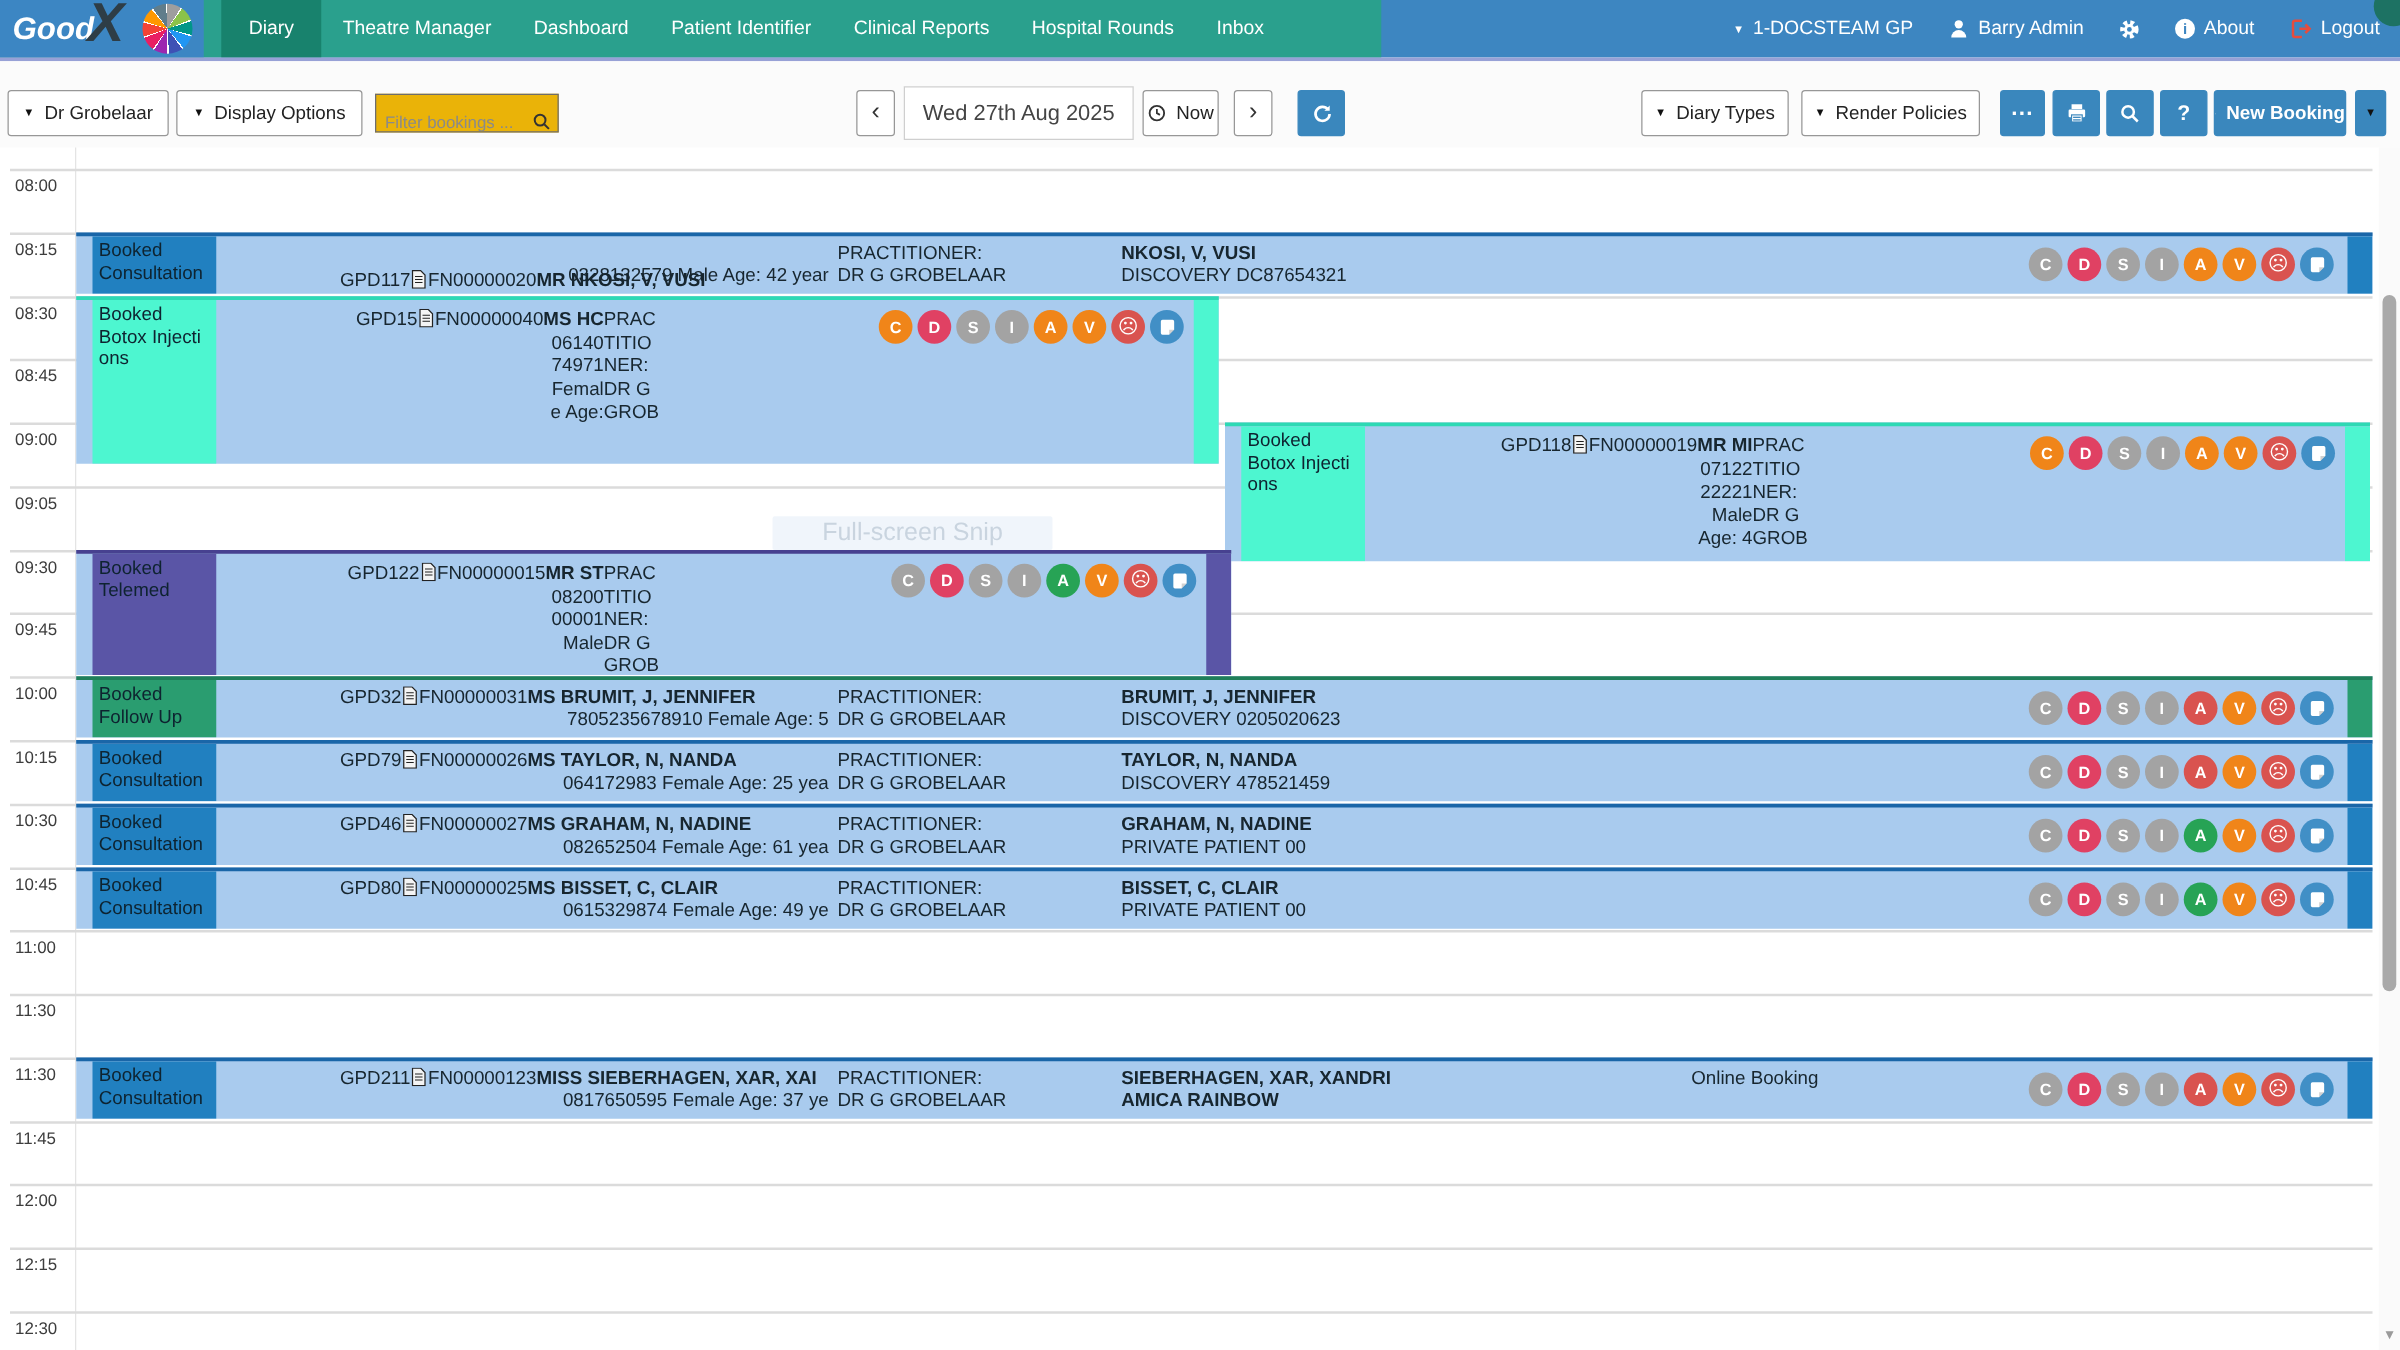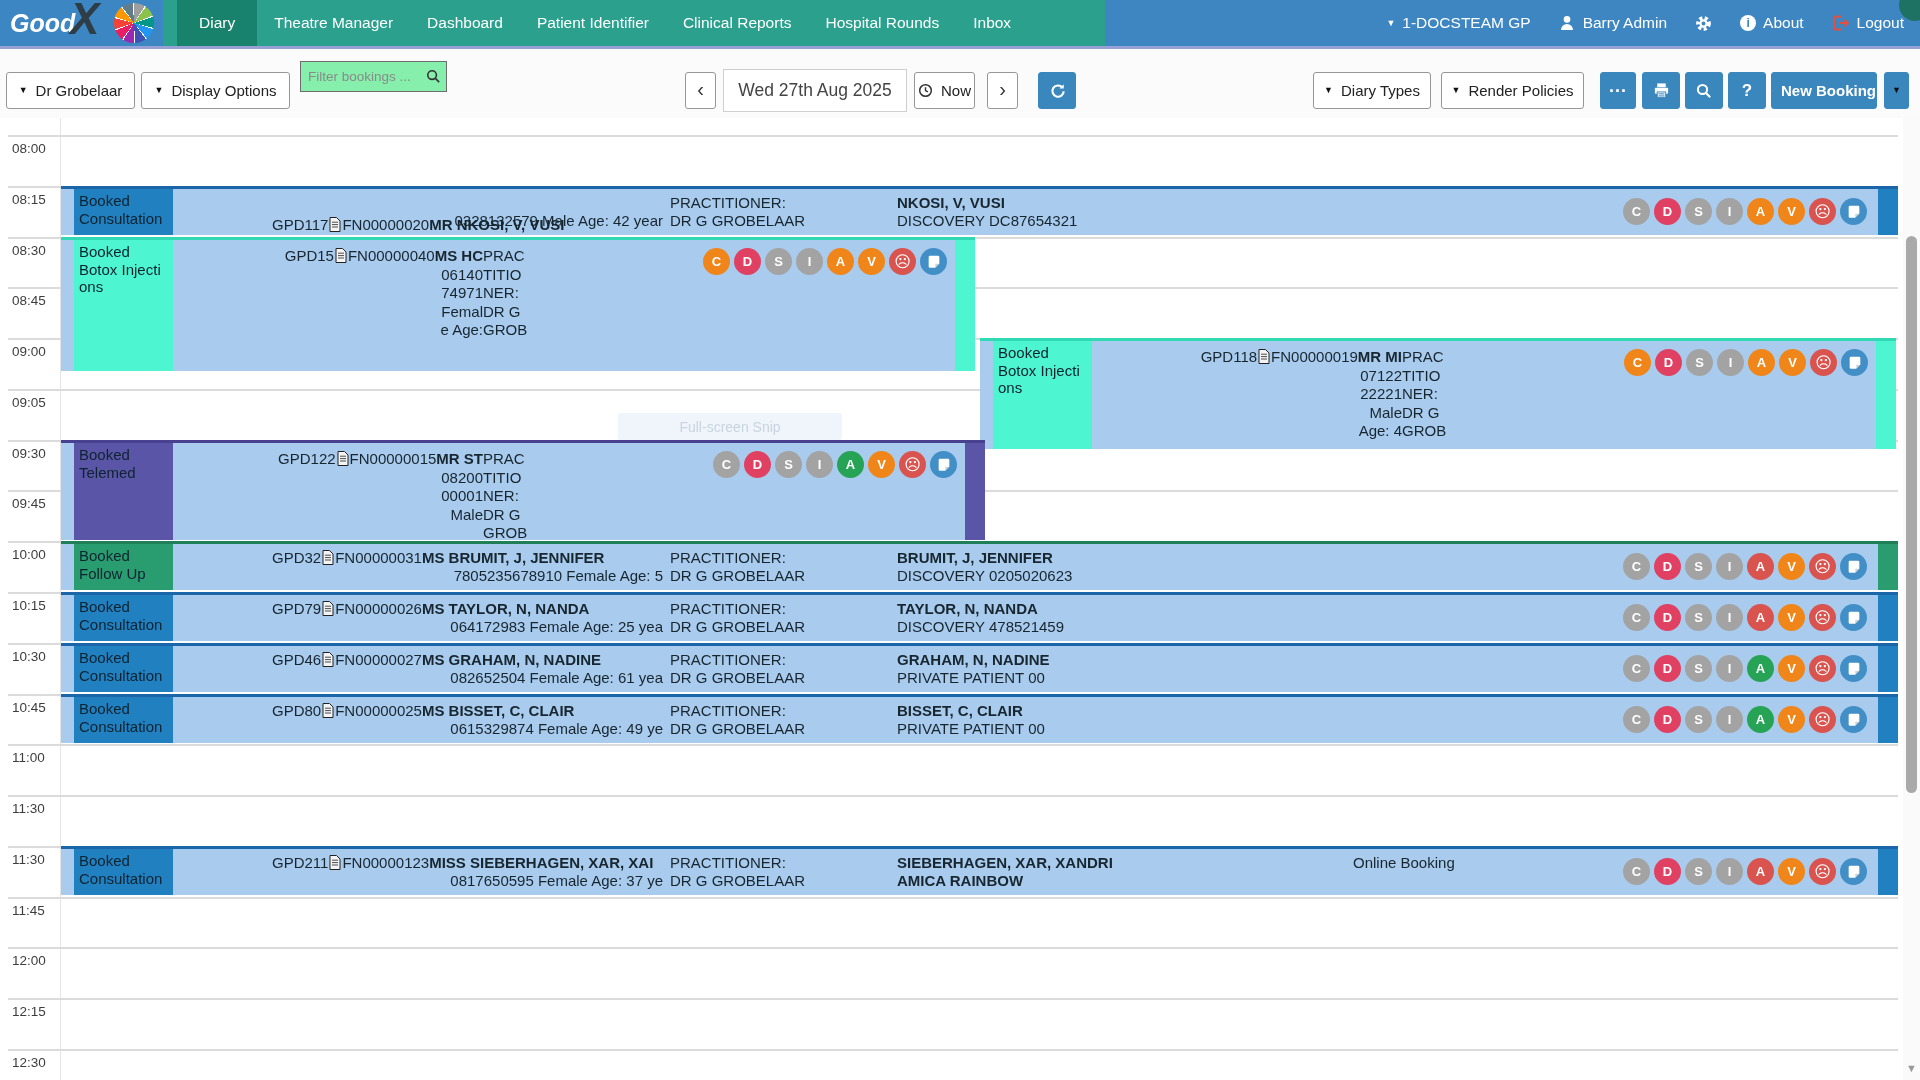--- a/index.html
+++ b/index.html
@@ -27,22 +27,22 @@
   .corner-dot{position:absolute;right:-11px;top:-11px;width:32px;height:32px;border-radius:50%;background:#1d7263;}
   .nav-underline{position:absolute;top:46px;left:0;width:1920px;height:3px;background:#97a1d6;}
 
   
   .toolbar{position:absolute;top:49px;left:0;width:1920px;height:69px;background:#fbfbfb;}
   .btn{position:absolute;top:23px;height:37px;background:#fff;border:1px solid #979797;border-radius:3px;
        font-size:15px;color:#222;display:flex;align-items:center;justify-content:center;gap:8px;
        box-sizing:border-box;cursor:pointer;white-space:nowrap;}
   .btn .caret{color:#111;}
   .bluebtn{background:#3a87bd;border-color:#3a87bd;color:#fff;font-weight:bold;}
-  .filter-wrap{position:absolute;left:300px;top:12px;width:147px;height:31px;background:#86efac;border:1px solid #6d6d6d;
-       box-sizing:border-box;display:flex;align-items:center;}
+  .filter-wrap{position:absolute;left:300px;top:26px;width:147px;height:31px;background:#eab308;border:1px solid #6d6d6d;
+       box-sizing:border-box;display:flex;align-items:flex-end;}
   .filter-input{border:none;outline:none;flex:1;font-size:13.5px;padding:0 4px 0 7px;color:#333;min-width:0;
        font-family:"Liberation Sans",sans-serif;background:transparent;}
   .filter-input::placeholder{color:#8a8a8a;}
   .datebox{position:absolute;left:723px;top:20px;width:184px;height:43px;background:#fff;border:1px solid #cfcfcf;
        box-sizing:border-box;display:flex;align-items:center;justify-content:center;font-size:17.5px;color:#444;}
   .chev{font-size:20px;color:#333;margin-top:-2px;}
 
   
   .grid-vsep{position:absolute;left:60px;top:118px;width:1px;height:962px;background:#e4e4e4;}
   .gridline{position:absolute;left:8px;width:1890px;height:2px;background:#dbdbdb;}
@@ -54,21 +54,21 @@
   .strip{position:absolute;right:0;top:0;bottom:0;width:20px;}
   .bk-text{position:absolute;font-size:15px;line-height:18px;color:#17262f;white-space:nowrap;overflow:hidden;}
   .bk-bold{font-weight:bold;}
   .icons{position:absolute;display:flex;}
   .ic{width:27px;height:27px;border-radius:50%;margin-left:4px;display:flex;align-items:center;justify-content:center;
       color:#fff;font-weight:bold;font-size:13px;cursor:pointer;flex:0 0 auto;}
   .ic .sadface{font-size:16px;font-weight:normal;line-height:1;}
   .docicon{display:inline-block;vertical-align:-2px;margin:0 1px;}
 
   .ghost{position:absolute;left:618px;top:413px;width:224px;height:27px;background:rgba(238,244,250,.88);
-       color:#c9d4df;font-size:14px;display:flex;align-items:center;justify-content:center;border-radius:2px;}
+       color:#c9d4df;font-size:20px;display:flex;align-items:center;justify-content:center;border-radius:2px;}
 
   .sb-track{position:absolute;right:0;top:118px;width:17px;height:962px;background:#fafafa;}
   .sb-thumb{position:absolute;right:3px;top:118px;width:11px;height:557px;background:#a9a9a9;border-radius:6px;}
   .sb-down{position:absolute;right:3px;bottom:6px;font-size:11px;color:#9a9a9a;}
 </style>
 </head>
 <body>
 
 <div id="page">
 

